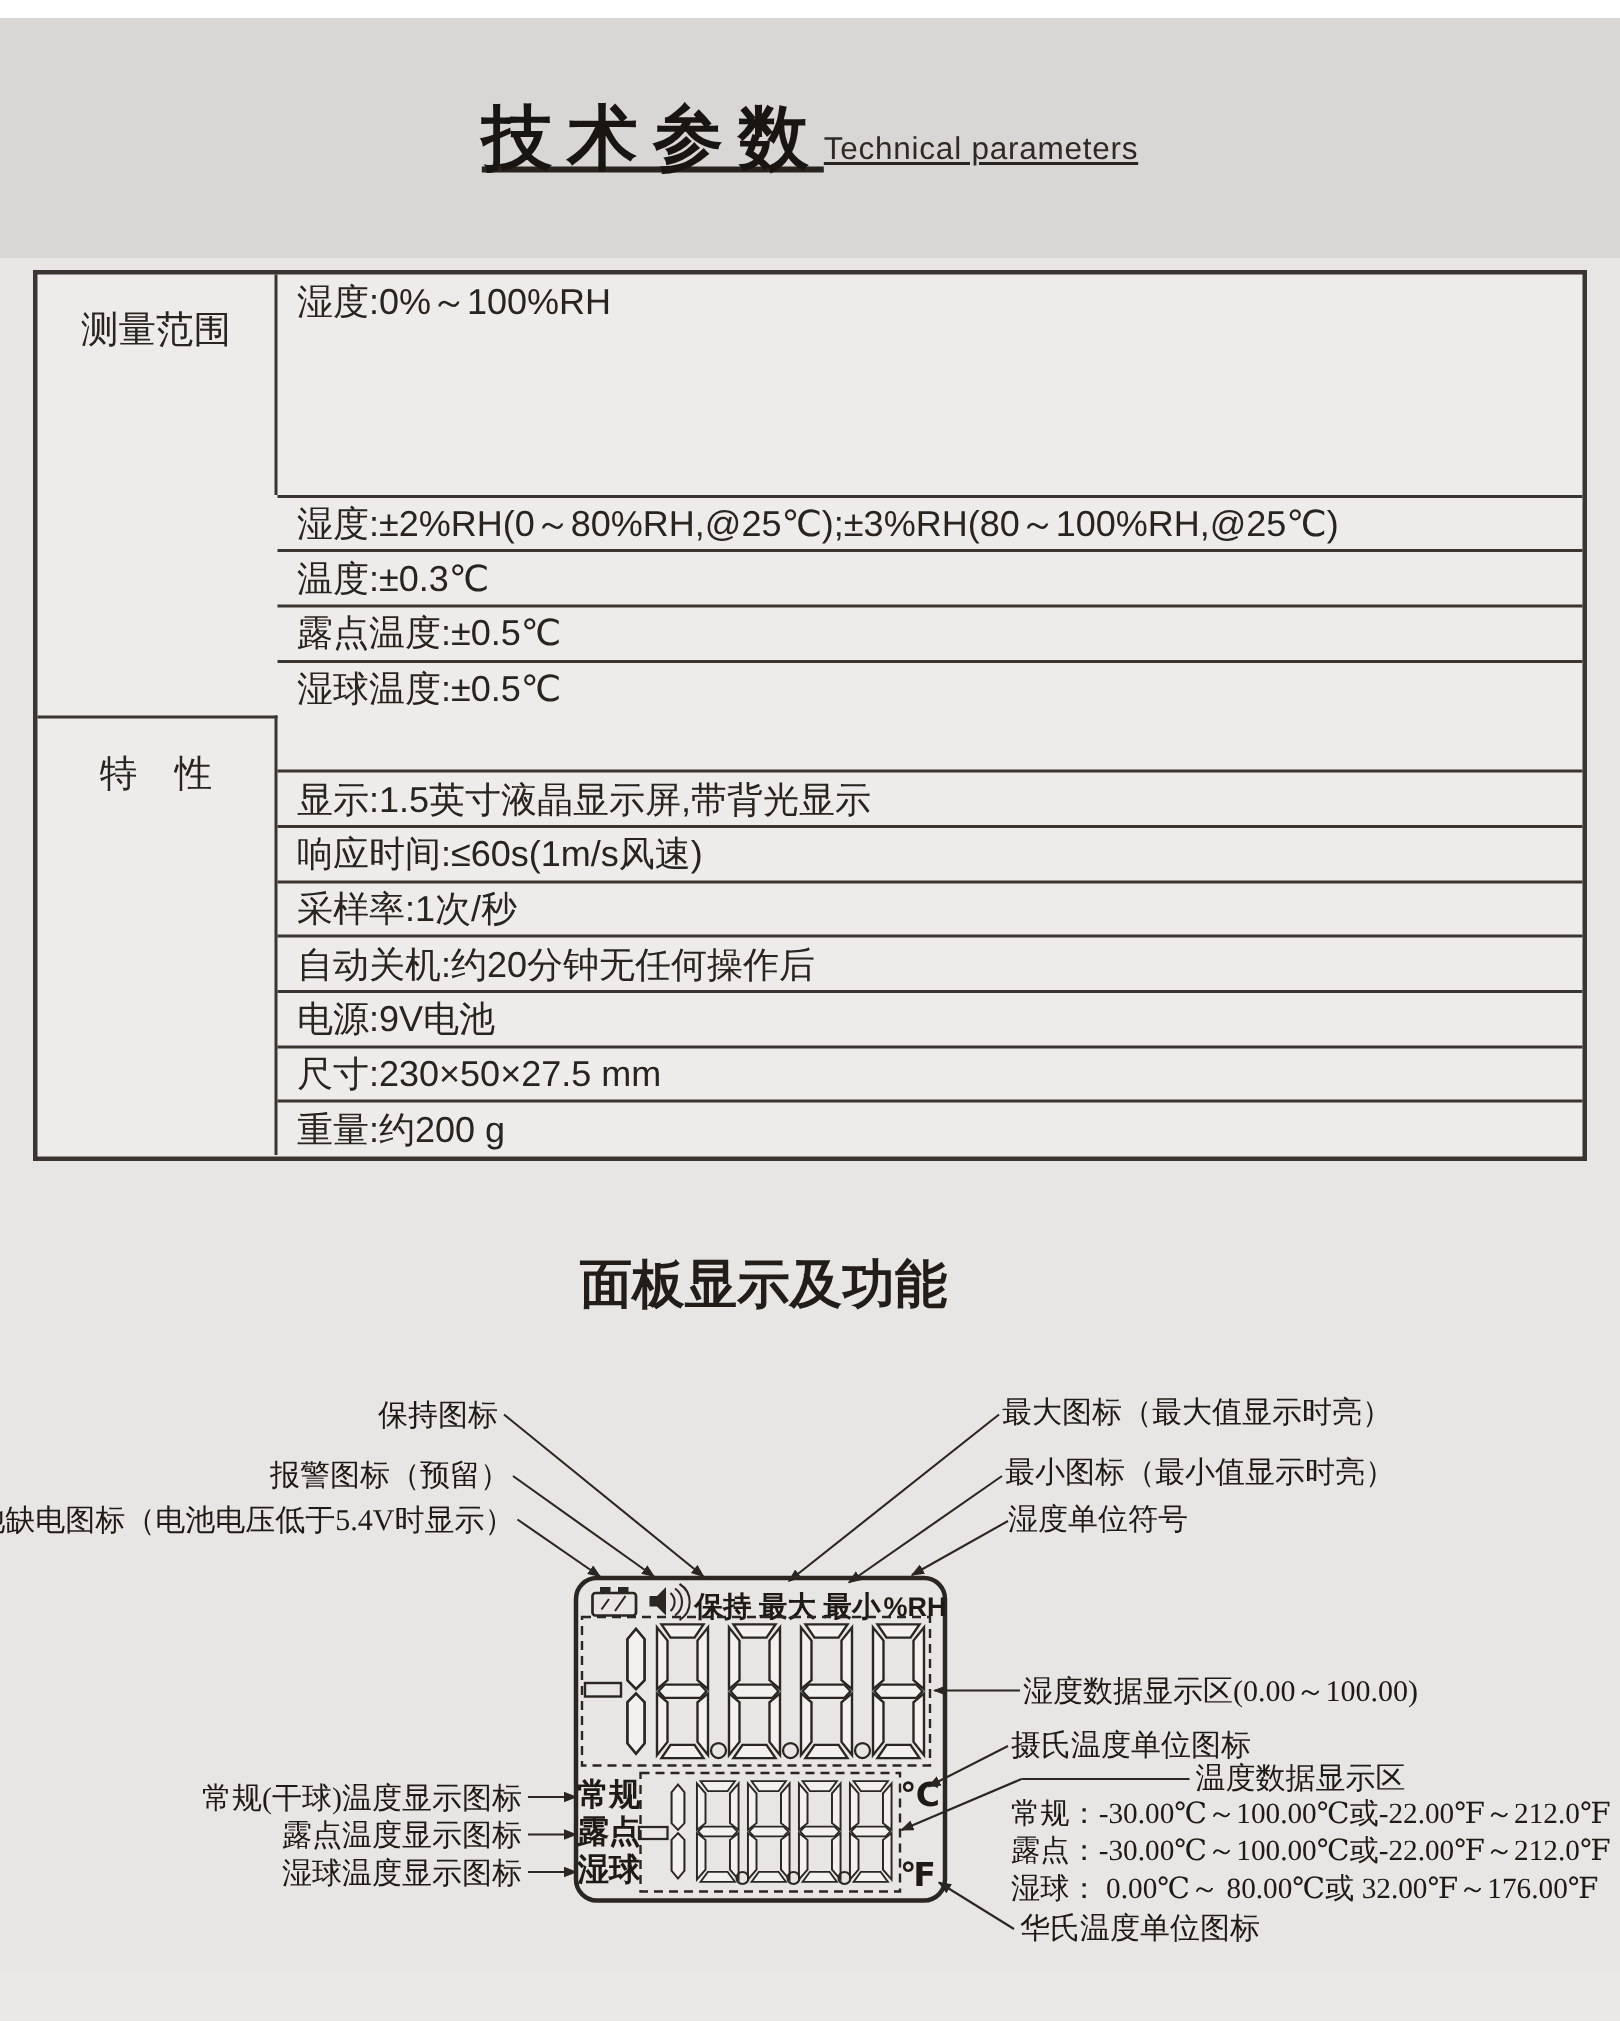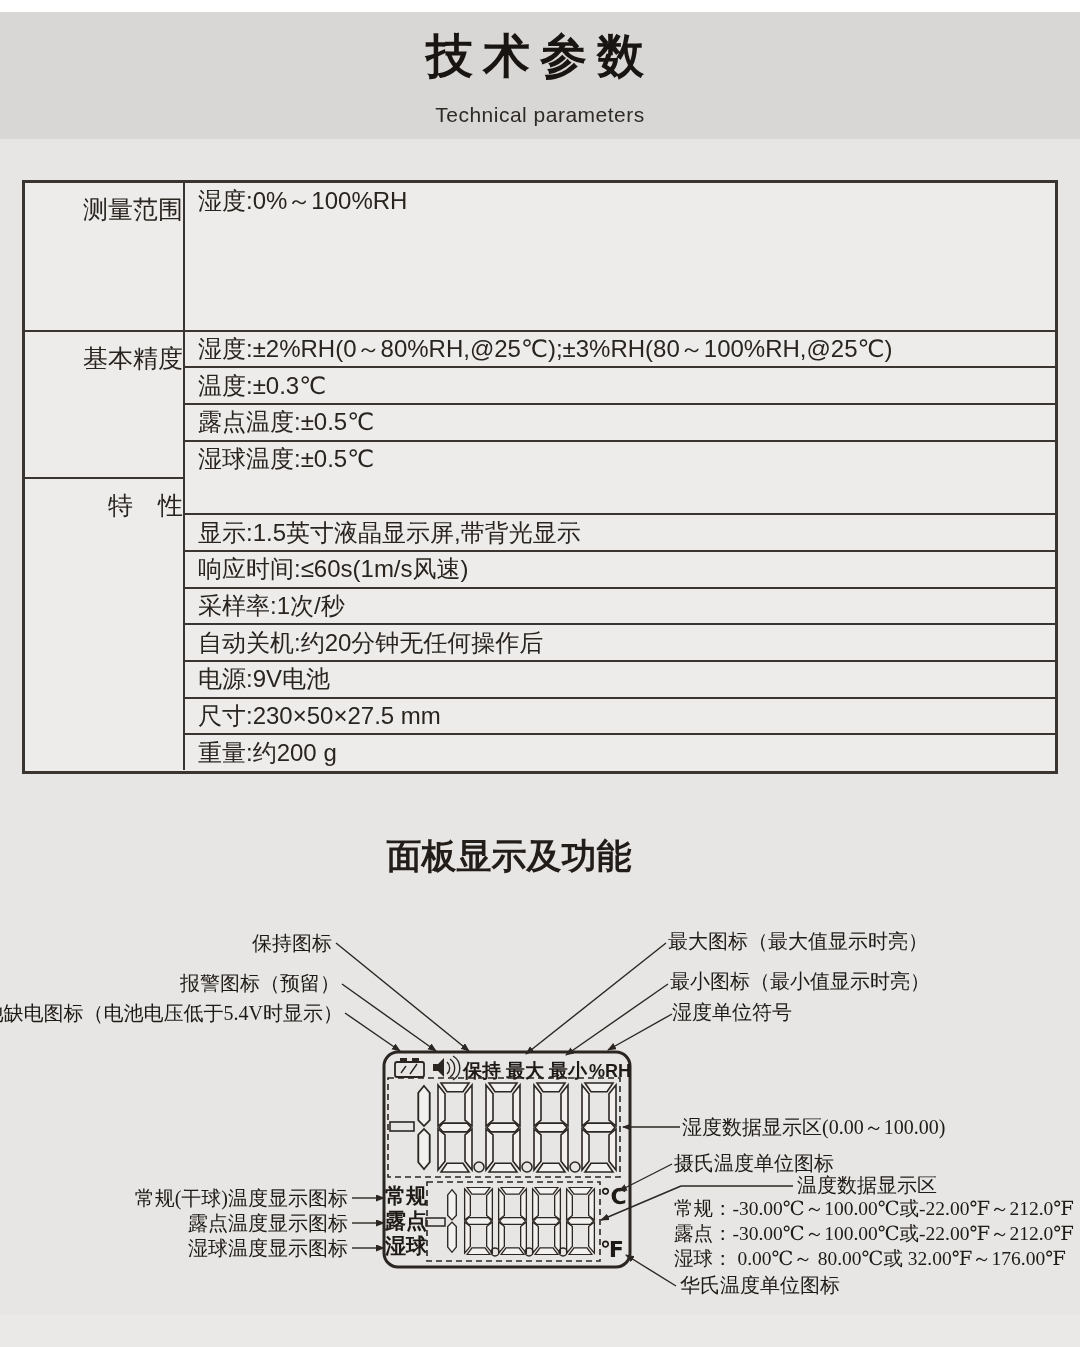--- a/index.html
+++ b/index.html
@@ -1,28 +1,28 @@
 <!DOCTYPE html>
 <html><head>
 <meta charset="utf-8">
 <style>
   html,body{margin:0;padding:0;}
   body{width:1080px;height:1347px;position:relative;background:#e7e6e4;
        font-family:"Liberation Sans","DejaVu Sans",sans-serif;color:#29241f;overflow:hidden;}
   .top-strip{position:absolute;left:0;top:0;width:1080px;height:12px;background:#ffffff;}
-  .hero{position:absolute;left:0;top:12px;width:1080px;height:127px;background:#d9d7d5;
-        display:flex;flex-direction:column;align-items:center;justify-content:center;}
+  .hero{position:absolute;left:0;top:12px;width:1080px;height:160px;background:#d9d7d5;
+        display:flex;flex-direction:row;align-items:center;justify-content:center;text-decoration:underline;}
   .hero h1{margin:0;font-size:47px;font-weight:800;letter-spacing:10px;color:#191512;}
   .hero .sub{margin-top:15px;font-size:21px;color:#2e2a26;letter-spacing:0.5px;}
 
   .spec-table{position:absolute;left:22px;top:180px;width:1036px;height:594px;
               border:3px solid #3a3531;background:#edecea;box-sizing:border-box;
               display:grid;grid-template-columns:160px 1fr;grid-auto-rows:36.7px;}
   .cat{grid-column:1;border-right:2px solid #3a3531;border-top:2px solid #3a3531;
-       text-align:right;padding-top:10px;font-size:25px;font-weight:500;}
+       text-align:center;padding-top:20px;font-size:25px;font-weight:500;}
   .val{grid-column:2;border-top:2px solid #3a3531;display:flex;align-items:center;
        padding-left:13px;font-size:24px;white-space:nowrap;overflow:hidden;}
   .no-top{border-top:none;}
 
   .section-title{position:absolute;left:0;top:833px;width:1080px;text-align:center;
                  transform:translateX(-31px);font-size:35px;font-weight:bold;color:#221d19;}
 
   .diagram{position:absolute;left:0;top:900px;}
   .seg{fill:#f2f1ef;stroke:#2b2622;stroke-width:1.6;}
   .ln{stroke:#2b2622;stroke-width:1.4;fill:none;}
@@ -40,21 +40,20 @@
 
 <header class="hero">
   <h1>技术参数</h1>
   <div class="sub">Technical parameters</div>
 </header>
 
 <div class="spec-table">
   <div class="cat no-top" style="grid-row:1 / span 4">测量范围</div>
   <div class="val no-top" style="grid-row:1">湿度:0%～100%RH</div>
 
-  <div class="cat" style="grid-row:5 / span 4">基本精度</div>
   <div class="val" style="grid-row:5">湿度:±2%RH(0～80%RH,@25℃);±3%RH(80～100%RH,@25℃)</div>
   <div class="val" style="grid-row:6">温度:±0.3℃</div>
   <div class="val" style="grid-row:7">露点温度:±0.5℃</div>
   <div class="val" style="grid-row:8">湿球温度:±0.5℃</div>
 
   <div class="cat" style="grid-row:9 / span 8">特　性</div>
   <div class="val" style="grid-row:10">显示:1.5英寸液晶显示屏,带背光显示</div>
   <div class="val" style="grid-row:11">响应时间:≤60s(1m/s风速)</div>
   <div class="val" style="grid-row:12">采样率:1次/秒</div>
   <div class="val" style="grid-row:13">自动关机:约20分钟无任何操作后</div>

